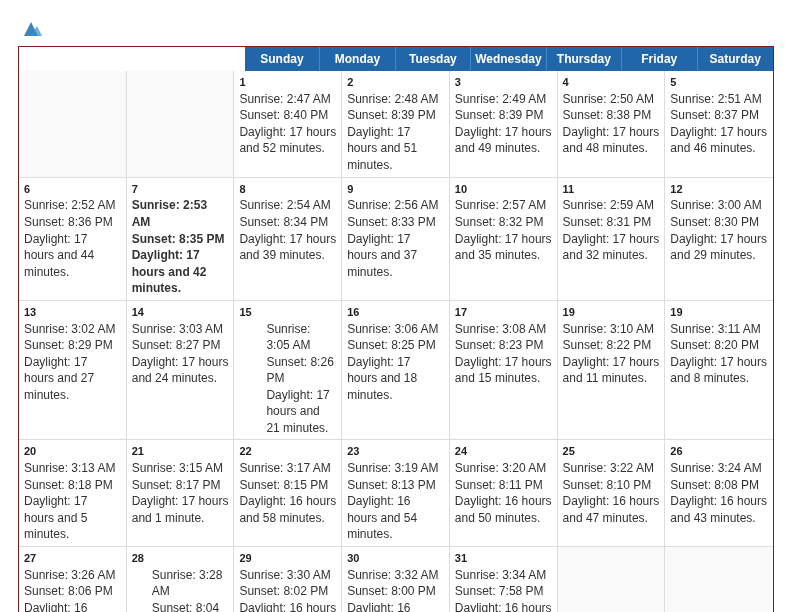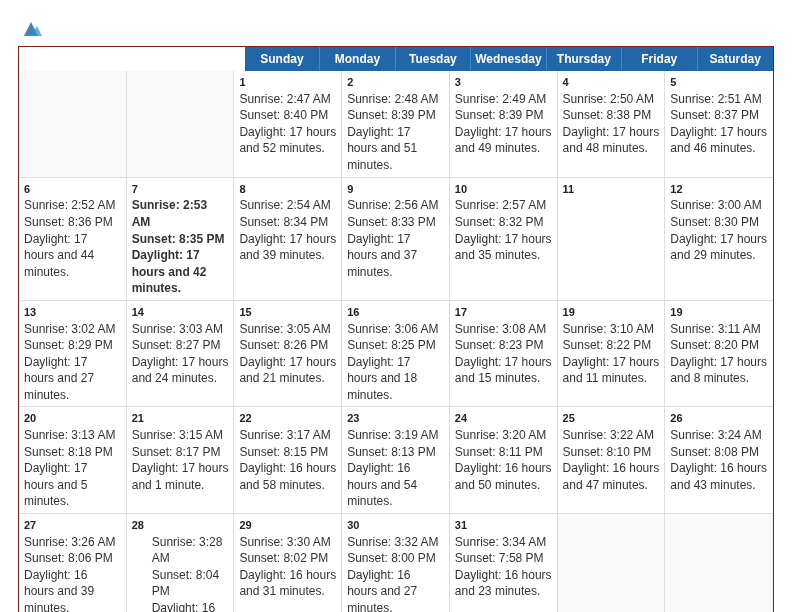--- a/index.html
+++ b/index.html
@@ -207,20 +207,23 @@
 Daylight: 17 hours and 37 minutes.</div>
           </div>
           <div class="cal-cell">
             <span class="day-number">10</span>
             <div class="cell-text" style="white-space: pre-line;">Sunrise: 2:57 AM
 Sunset: 8:32 PM
 Daylight: 17 hours and 35 minutes.</div>
           </div>
           <div class="cal-cell">
             <span class="day-number">11</span>
+            <div class="cell-text" style="white-space: pre-line;">Sunrise: 2:59 AM
+Sunset: 8:31 PM
+Daylight: 17 hours and 32 minutes.</div>
           </div>
           <div class="cal-cell">
             <span class="day-number">12</span>
             <div class="cell-text" style="white-space: pre-line;">Sunrise: 3:00 AM
 Sunset: 8:30 PM
 Daylight: 17 hours and 29 minutes.</div>
           </div>
         </div>
         <div class="cal-row">
           <div class="cal-cell">
@@ -230,21 +233,21 @@
 Daylight: 17 hours and 27 minutes.</div>
           </div>
           <div class="cal-cell">
             <span class="day-number">14</span>
             <div class="cell-text" style="white-space: pre-line;">Sunrise: 3:03 AM
 Sunset: 8:27 PM
 Daylight: 17 hours and 24 minutes.</div>
           </div>
           <div class="cal-cell">
             <span class="day-number">15</span>
-            <div class="cell-text" style="white-space: pre-line;">Sunrise: 3:05 AM
+            <div class="cell-text" style="white-space: pre-line; margin-left: 27px;">Sunrise: 3:05 AM
 Sunset: 8:26 PM
 Daylight: 17 hours and 21 minutes.</div>
           </div>
           <div class="cal-cell">
             <span class="day-number">16</span>
             <div class="cell-text" style="white-space: pre-line;">Sunrise: 3:06 AM
 Sunset: 8:25 PM
 Daylight: 17 hours and 18 minutes.</div>
           </div>
           <div class="cal-cell">

